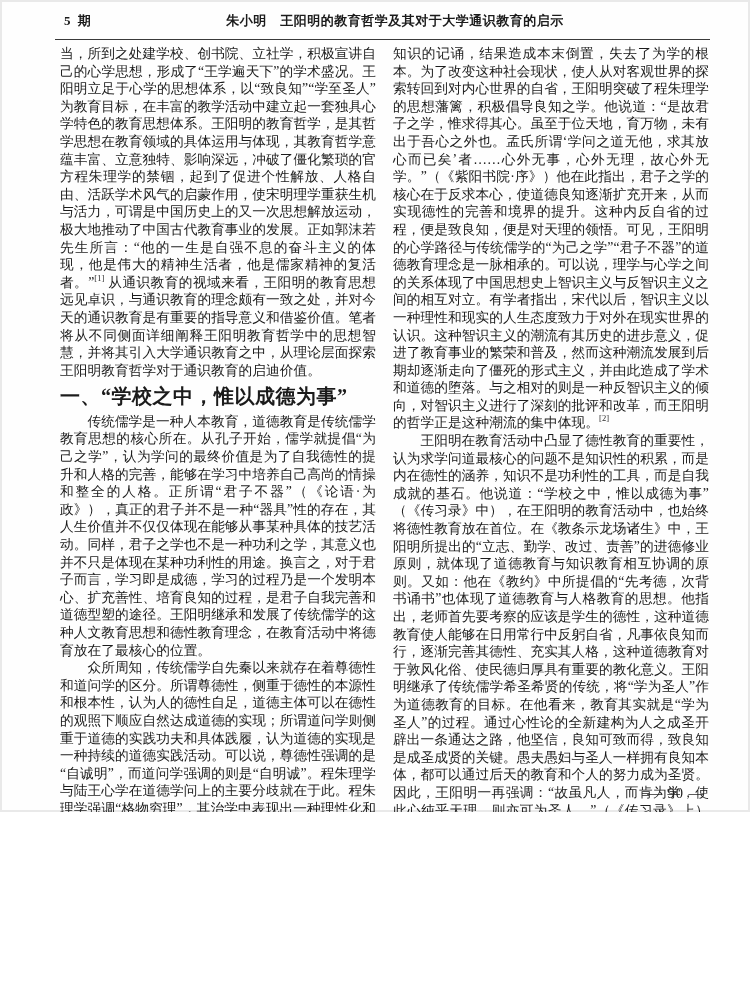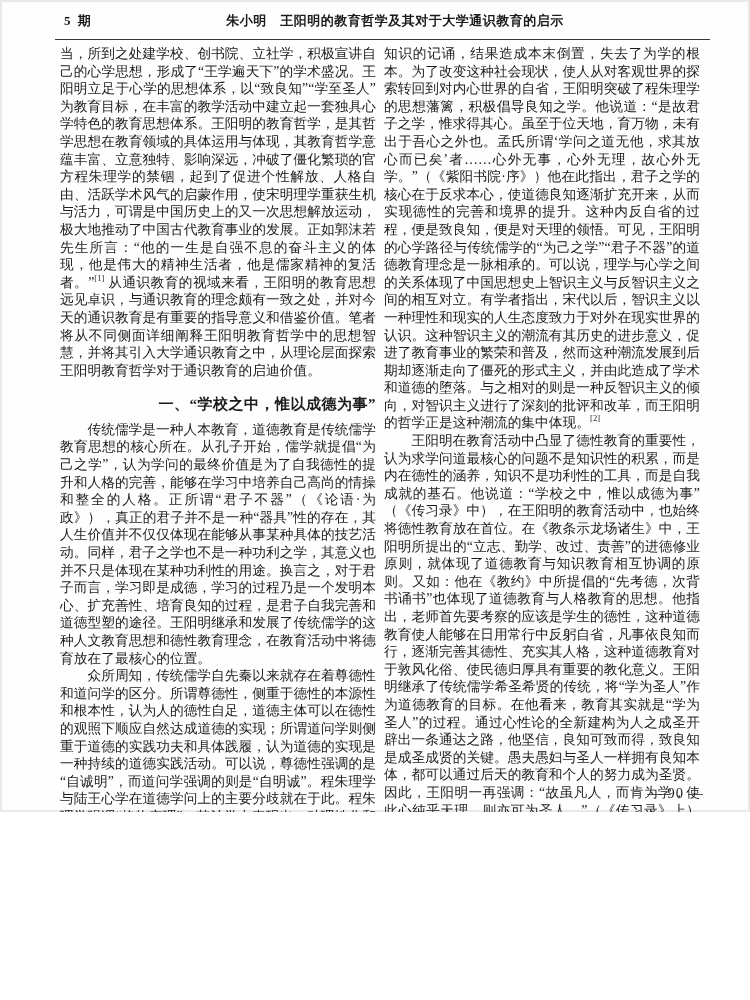--- a/index.html
+++ b/index.html
@@ -39,40 +39,40 @@
     letter-spacing: 0.5px;
     margin-left: 40px;
   }
   .header-rule {
     border: none;
     border-top: 1.4px solid #3a3a3a;
     margin: 5px 40px 0 55px;
   }
   .columns {
     display: flex;
-    gap: 8px;
+    gap: 17px;
     padding: 5px 44px 0 60px;
   }
   .col {
     width: 316px;
     flex: 0 0 316px;
     font-size: 13.7px;
     line-height: 17.6px;
     text-align: justify;
     text-justify: inter-character;
     letter-spacing: 0.05px;
   }
   .col p { margin: 0; }
   .para-indent { text-indent: 2em; }
   .para-noindent { text-indent: 0; }
   .section-heading {
-    font-size: 15px;
+    font-size: 20px;
     font-weight: bold;
-    text-align: right;
-    margin: 17px 0 7px 0;
+    text-align: left;
+    margin: 9px 0 7px 0;
     letter-spacing: 0.5px;
   }
   sup.citation {
     font-size: 8.5px;
     line-height: 0;
     vertical-align: super;
     color: #2a2a2a;
   }
   .footer {
     position: absolute;

